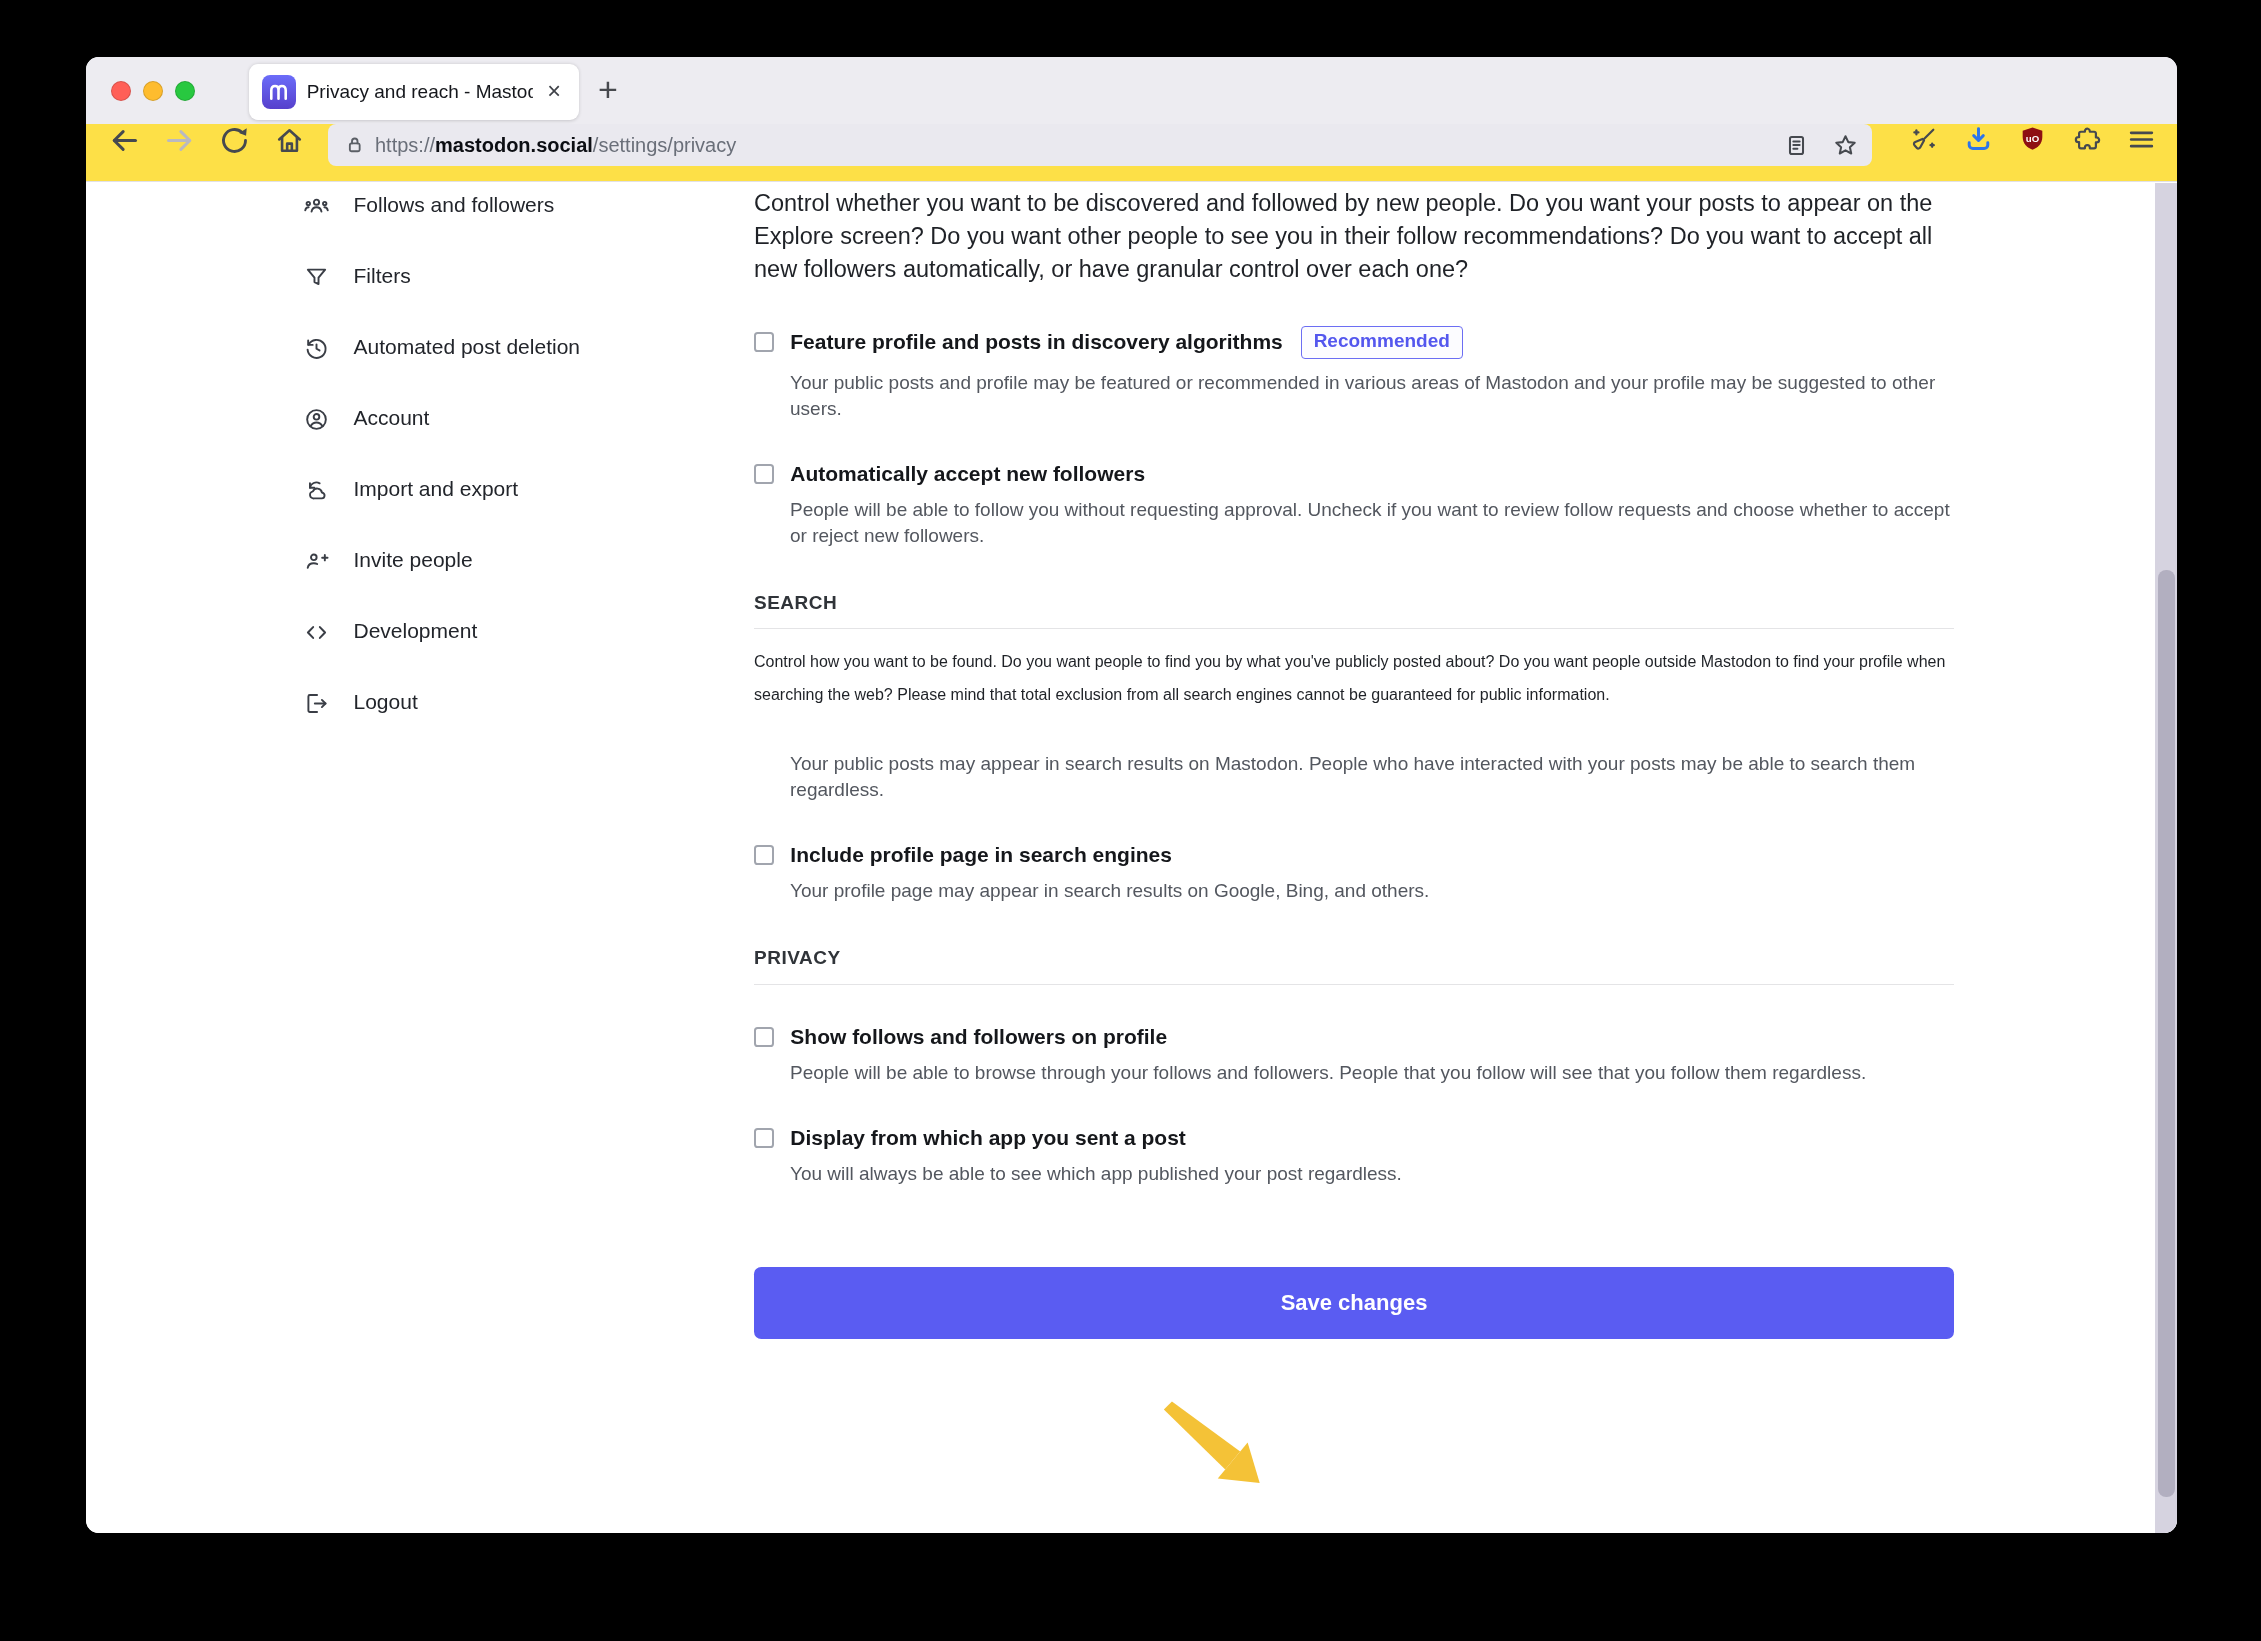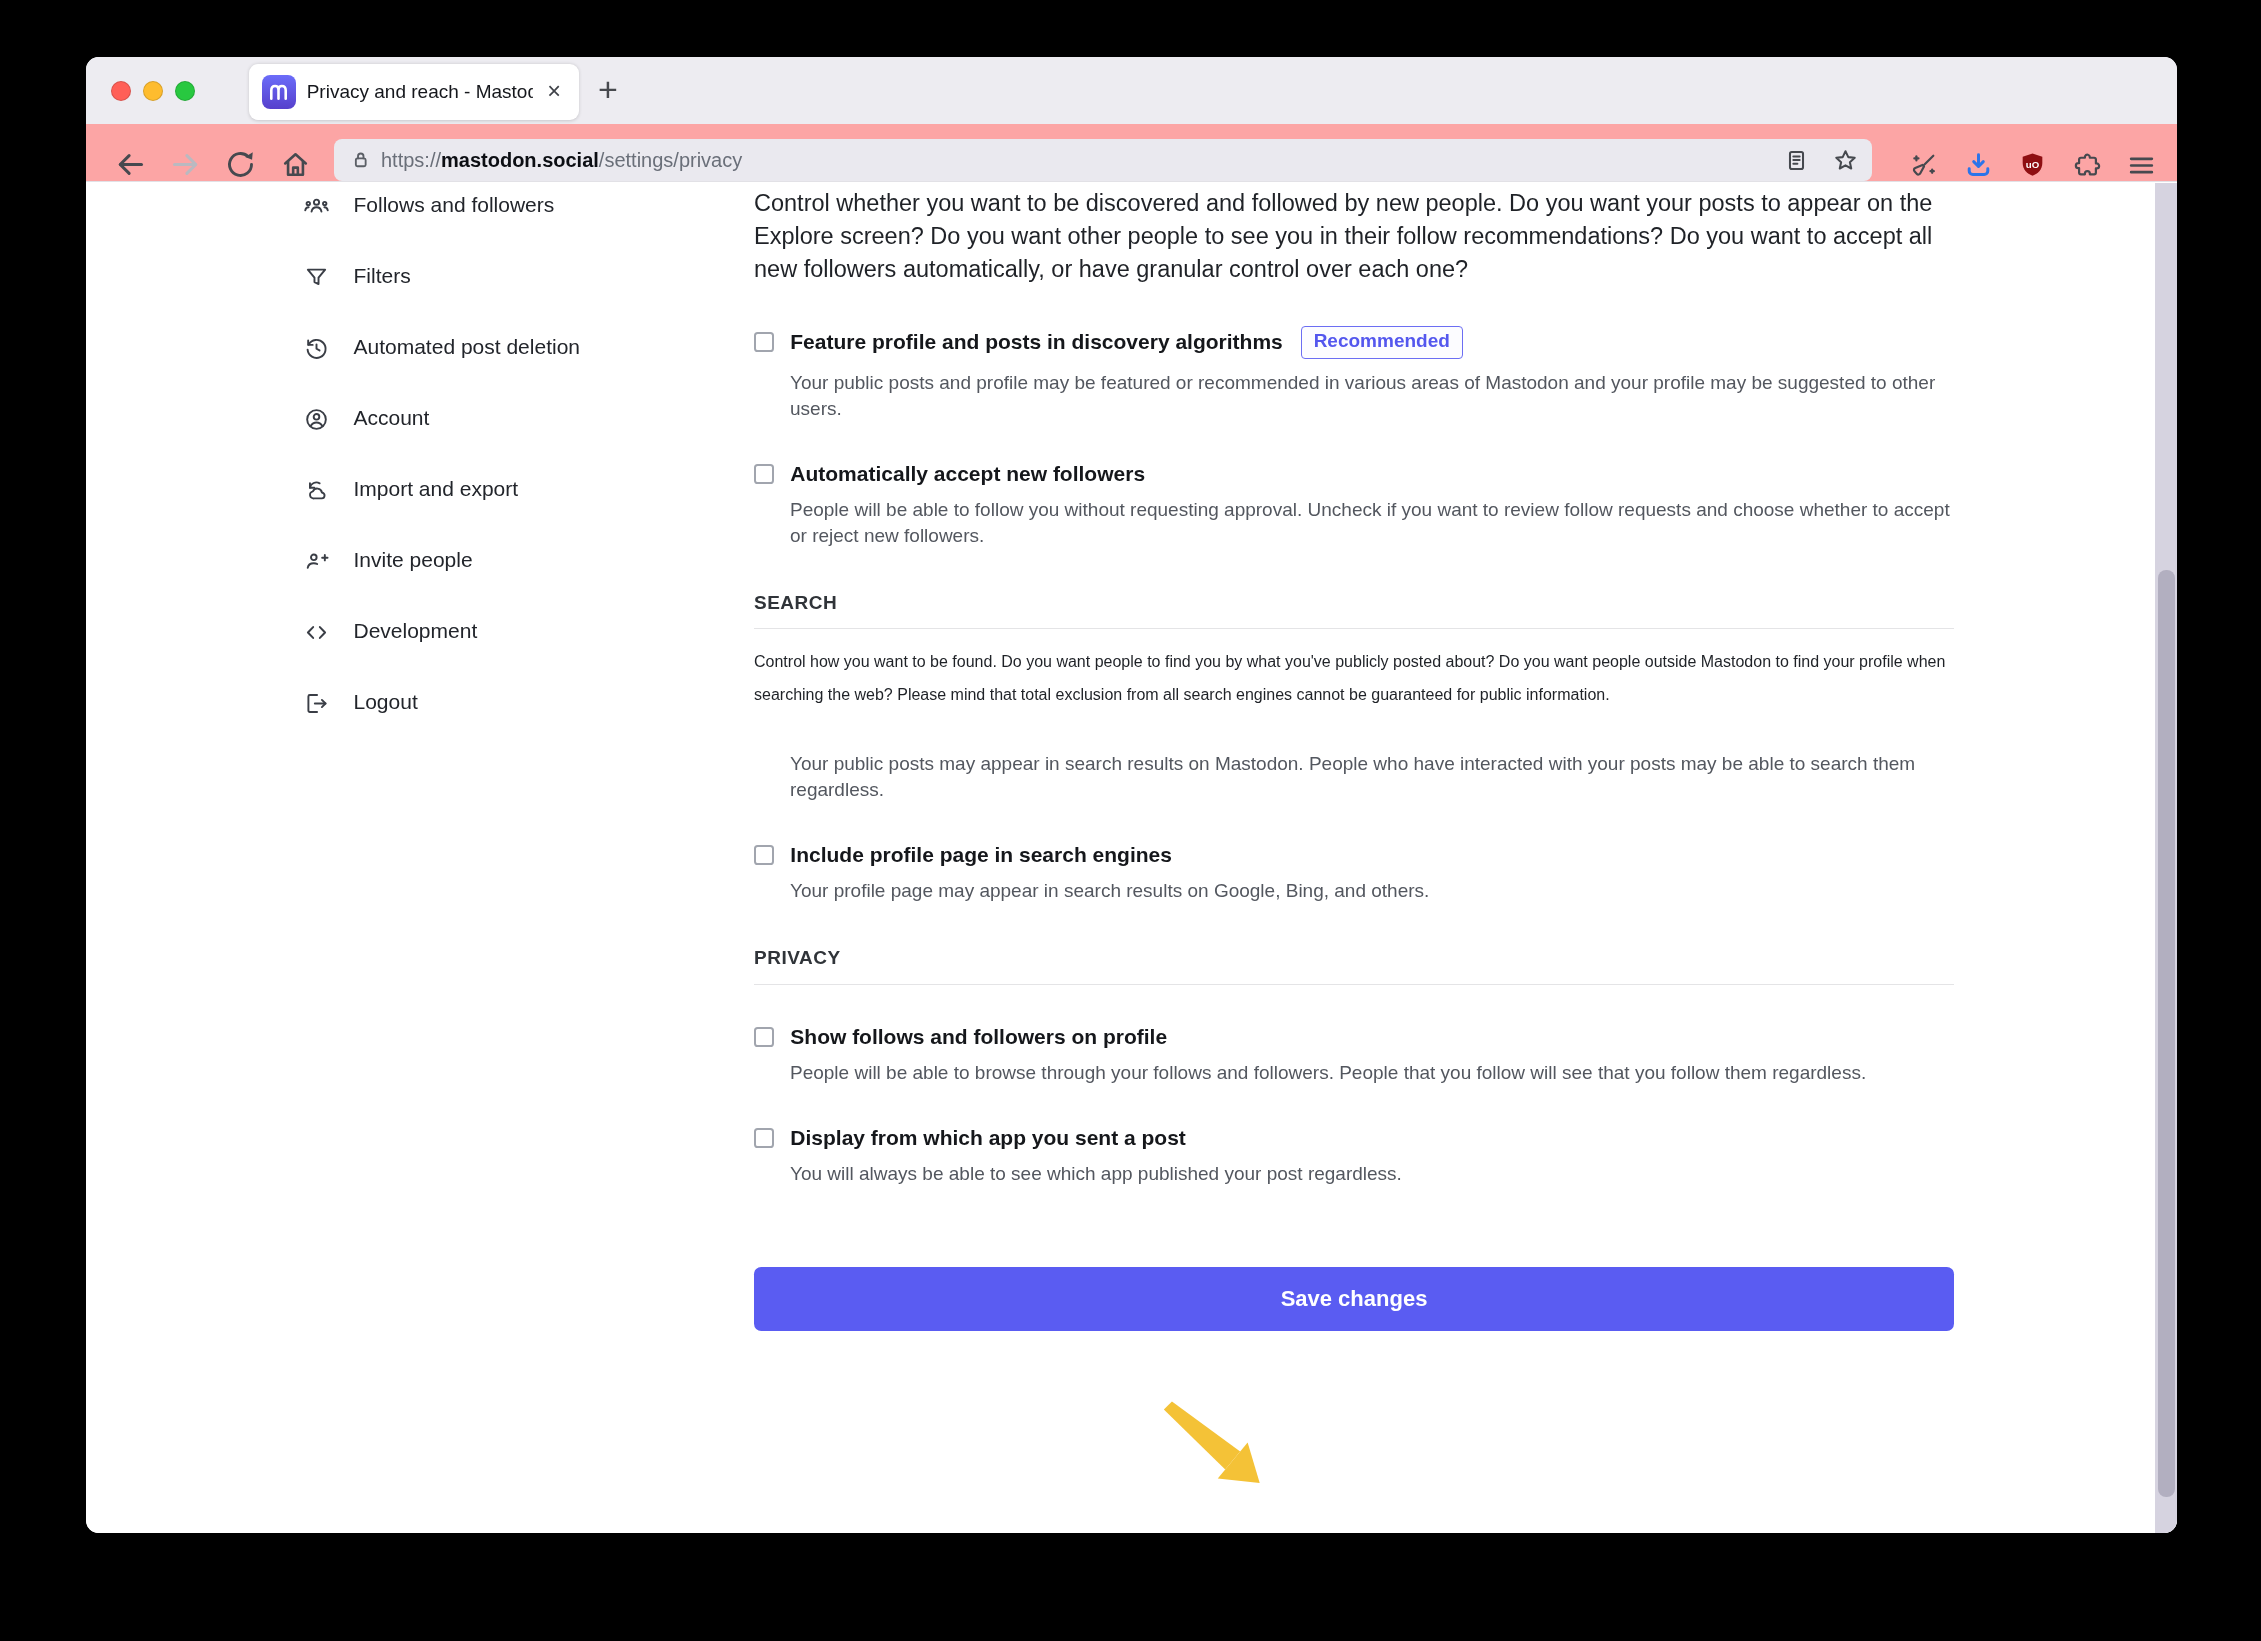--- a/index.html
+++ b/index.html
@@ -17,22 +17,22 @@
          border-radius:9px; box-shadow:0 0.9px 3.6px rgba(0,0,0,.16); display:flex; align-items:center;
          padding:0 14.5px 0 12.7px; box-sizing:border-box; gap:11px; }
   .favicon { width:34px; height:34px; border-radius:8.1px; flex:0 0 auto;
              background:linear-gradient(180deg,#6b6cf9,#5640cc); display:flex; align-items:center; justify-content:center; }
   .favicon svg { width:27px; height:27px; }
   .tab-title { flex:1; font-size:19px; color:#15171c; white-space:nowrap; overflow:hidden; }
   .tab-close { font-size:23.5px; color:#3f4248; line-height:1; padding:1.8px 3.6px; }
   .new-tab { position:absolute; left:512px; top:12.7px; font-size:34px; font-weight:200; color:#47494e; }
 
   
-  .toolbar { height:58px; background:#fca5a5; border-bottom:0.9px solid #e2e1e6; display:flex;
-             align-items:flex-end; padding:0 20px 0 28px; box-sizing:border-box; }
+  .toolbar { height:58px; background:#fde047; border-bottom:0.9px solid #e2e1e6; display:flex;
+             align-items:flex-start; padding:0 20px 0 22px; box-sizing:border-box; }
   .toolbar svg.nav { width:33px; height:33px; margin-right:22px; color:#46494f; flex:0 0 auto; }
   .toolbar svg.nav.disabled { color:#bab9c0; }
   .urlbar { flex:1; height:42px; background:#eae9ef; border-radius:8.1px; margin:0 12.7px 0 0;
             display:flex; align-items:center; padding:0 12.7px 0 14.5px; box-sizing:border-box; gap:9px; }
   .urlbar svg { flex:0 0 auto; }
   .lock-icon { width:23.5px; height:23.5px; color:#5b5f66; }
   .url { flex:1; font-size:20px; color:#6a6f79; white-space:nowrap; overflow:hidden; }
   .url .host { color:#0c0e13; font-weight:bold; }
   .pill-icon { width:27px; height:27px; color:#46494f; margin-left:12.7px; }
   .tool-icon { width:31px; height:31px; color:#46494f; margin-left:23.5px; flex:0 0 auto; }
@@ -53,21 +53,21 @@
   .section-intro { margin:16.3px 0 0; font-size:16px; line-height:33px; color:#1f2227; }
   .setting { margin-top:40px; }
   .setting.first { }
   .setting-row { display:flex; align-items:center; gap:16.3px; }
   .checkbox { width:20px; height:20px; border:2.7px solid #a1a5ae; border-radius:3.6px; background:#fff;
               box-sizing:border-box; flex:0 0 auto; }
   .setting-label { font-size:21px; font-weight:bold; color:#15171b; }
   .badge { font-size:19px; font-weight:bold; color:#5457ee; border:1.8px solid #6c6ef3; background:#fcfcff;
            border-radius:4px; padding:3.6px 11.8px 5.4px; margin-left:1.8px; }
   .setting-desc { margin:11px 0 0 36px; font-size:19px; line-height:26px; color:#53575f; }
-  .save { display:block; width:100%; margin-top:80px; height:64px; border:none; border-radius:7.2px;
+  .save { display:block; width:100%; margin-top:80px; height:72px; border:none; border-radius:7.2px;
           background:#5a5cf2; color:#fff; font-size:22px; font-weight:bold; font-family:inherit; }
 
   
   .sb-track { position:absolute; left:2069px; top:0; width:22.6px; height:1351px; background:#d6d3e0; }
   .sb-thumb { position:absolute; left:2.7px; top:387px; width:17px; height:927px; background:#b2afc0; border-radius:8.1px; }
 
   
   .arrow { position:absolute; left:1076px; top:1218px; width:109px; height:90px; }
 </style>
 </head>

